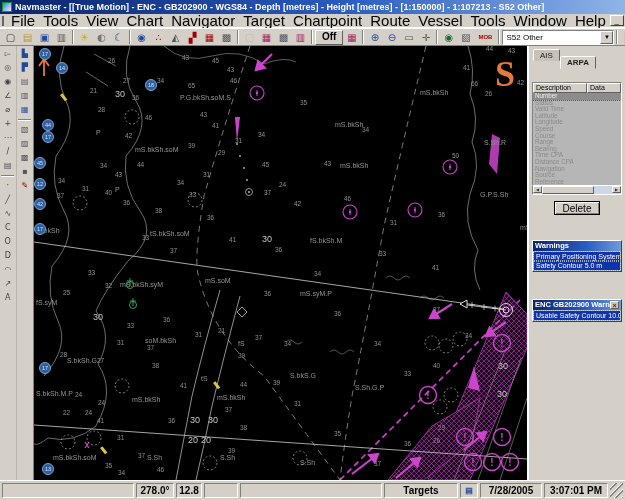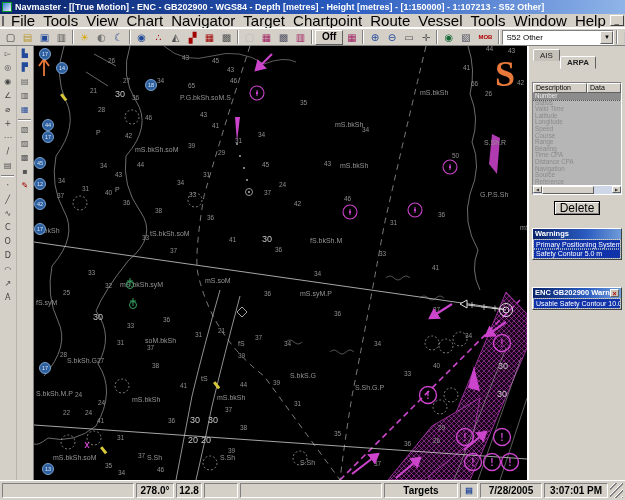--- a/index.html
+++ b/index.html
@@ -70,22 +70,22 @@
       font-size:7px;padding:0 2px;line-height:8px;color:#000;}
   .th2{flex:0 0 34px;}
   #tbody{height:92px;overflow:hidden;}
   .tr{font-size:6.3px;line-height:6.6px;color:#8a8a8a;padding-left:2px;white-space:nowrap;}
   .tr.sel{background:#8c8c8c;color:#efefef;outline:1px dotted #555;}
   .hscroll{height:9px;display:flex;background:#cdd7e8;border:1px solid;border-color:#808080 #fff #fff #808080;border-top:none;}
   .hthumb{flex:0 0 52px;background:#d4d0c8;border:1px solid;border-color:#fff #606060 #606060 #fff;}
   .hbtn{width:9px;height:7px;background:#d4d0c8;border:1px solid;border-color:#fff #606060 #606060 #fff;
         font-size:4px;line-height:5px;text-align:center;padding:0;color:#333;}
   .htrack{flex:1;}
-  .delbtn{margin:6px auto 0;width:46px;height:14px;background:#d4d0c8;border:1px solid #000;
-          box-shadow:inset 1px 1px 0 #fff,inset -1px -1px 0 #808080;font-size:12px;line-height:11px;padding:0;}
+  .delbtn{margin:6px auto 12px;width:46px;height:14px;background:#d4d0c8;border:1px solid #000;
+          box-shadow:inset 1px 1px 0 #fff,inset -1px -1px 0 #808080;font-size:10px;line-height:11px;padding:0;}
   .winpanel{border:1px solid;border-color:#fff #404040 #404040 #fff;background:#d4d0c8;}
   .wp1{margin-top:13px;}
   .wp2{margin-top:27px;}
   .wtitle{height:10px;background:linear-gradient(90deg,#0a246a,#2a5bc0 60%,#6f9bd8);color:#fff;
           font-size:7.5px;font-weight:bold;line-height:10px;padding:0 2px;display:flex;white-space:nowrap;overflow:hidden;}
   .wtitle .tt{flex:1;overflow:hidden;}
   .wclose{width:9px;height:8px;background:#c8c4bc;color:#b00000;font-weight:bold;font-size:7px;line-height:8px;
           text-align:center;border:1px solid;border-color:#fff #606060 #606060 #fff;margin-top:1px;}
   .witem{font-size:7px;line-height:9px;background:#1133aa;color:#fff;outline:1px dotted #9ab;
          margin:0;padding:0 2px;white-space:nowrap;overflow:hidden;}

